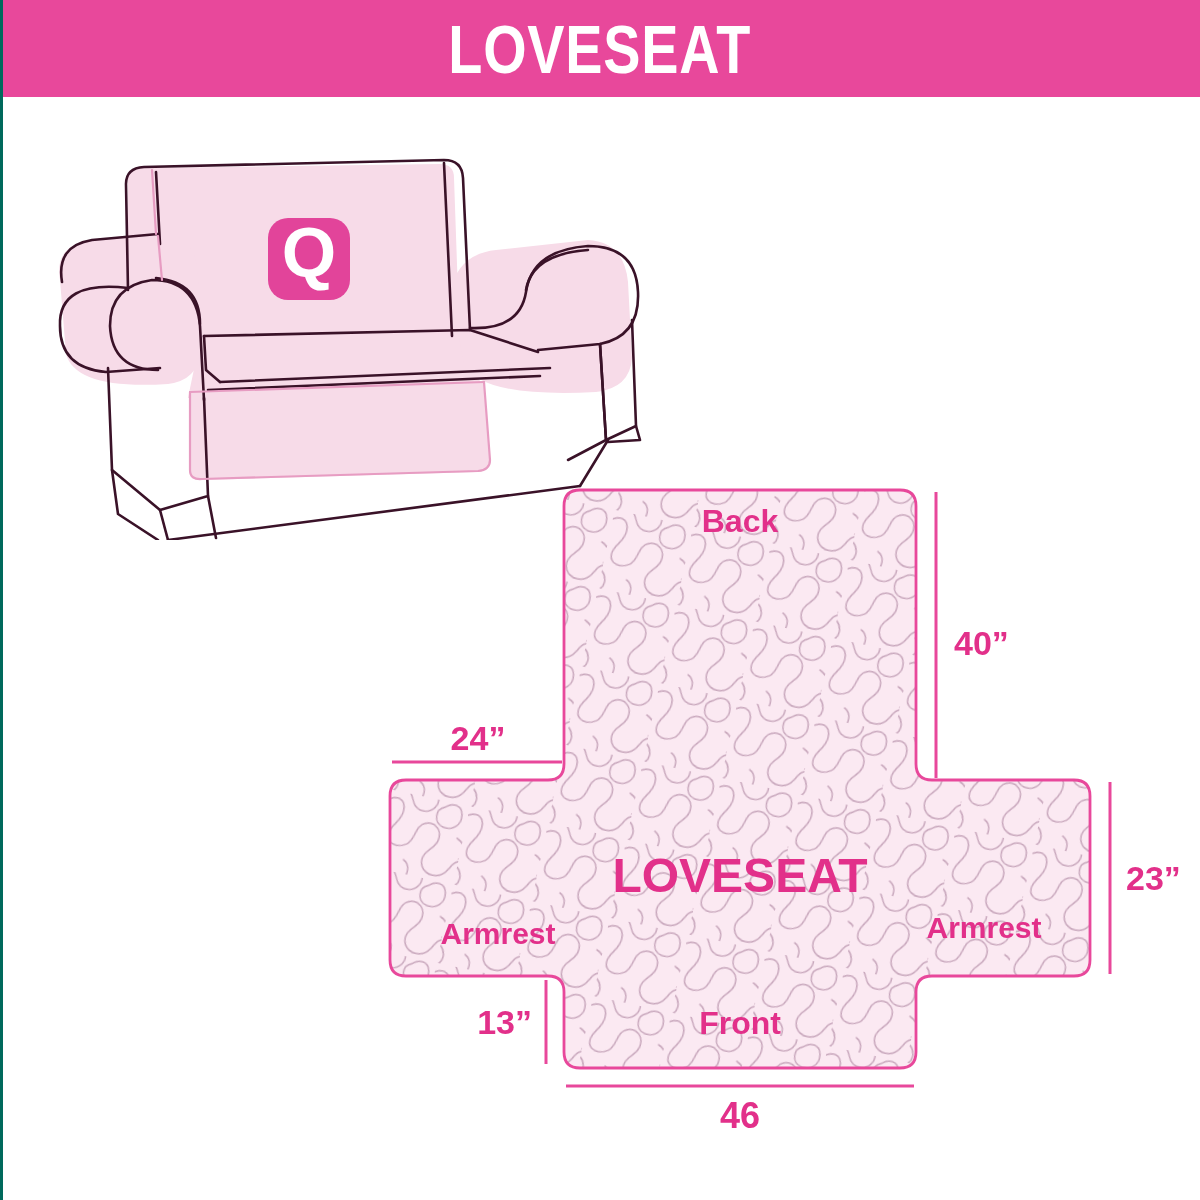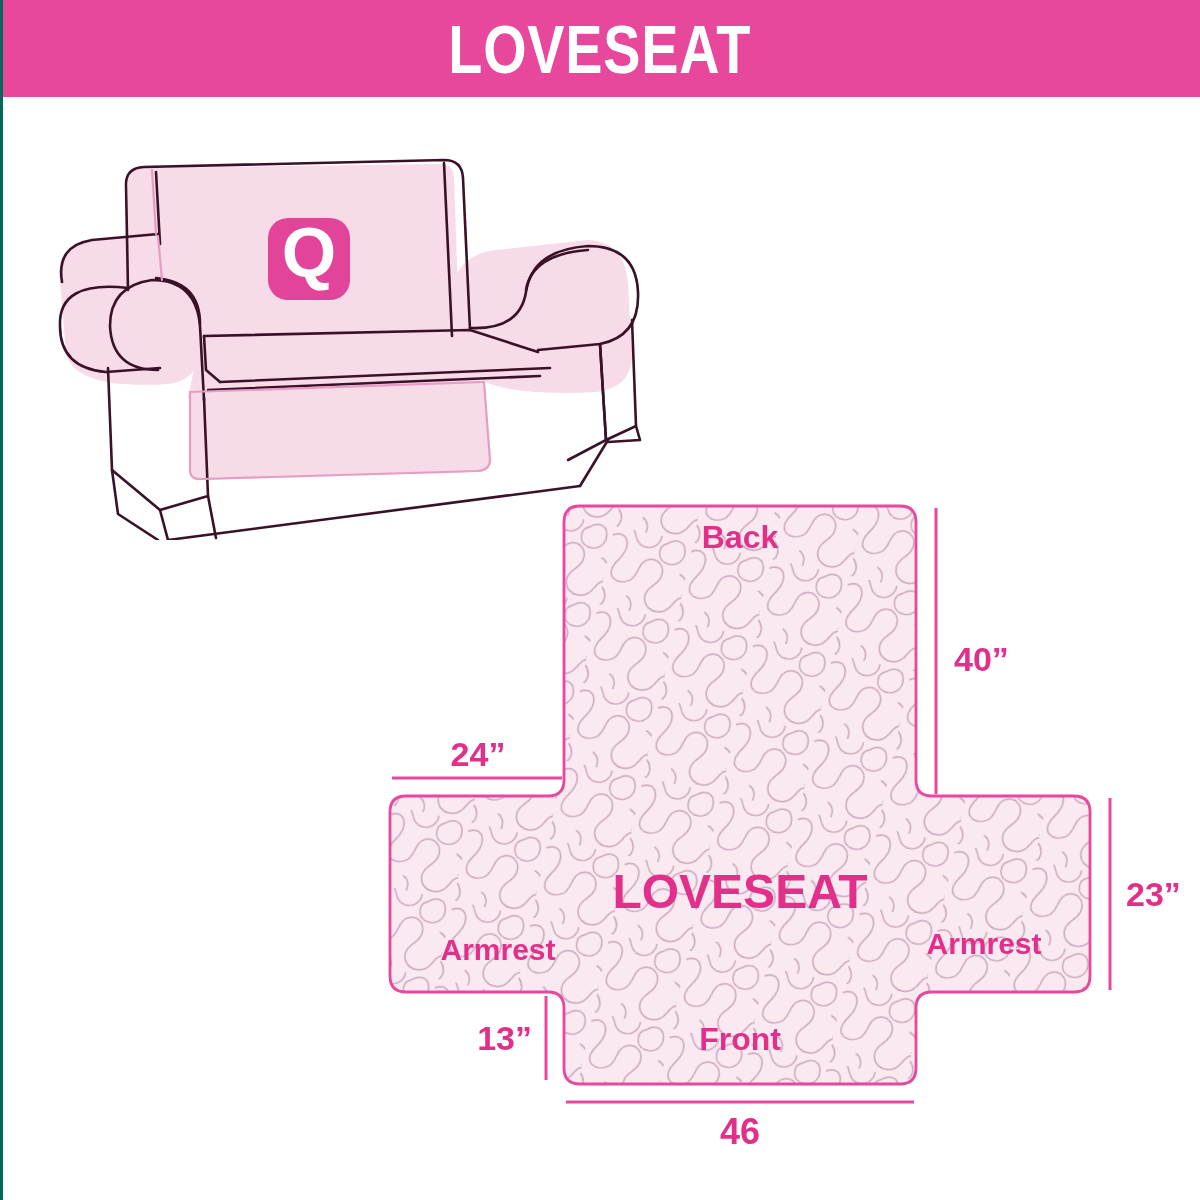--- a/index.html
+++ b/index.html
@@ -60,21 +60,21 @@
     width: 640px;
     height: 400px;
     z-index: 10;
   }
   .sofa-svg { display: block; width: 640px; height: 400px; }
 
   
   .diagram-wrap {
     position: absolute;
     left: 380px;
-    top: 476px;
+    top: 460px;
     width: 800px;
     height: 680px;
     z-index: 10;
     text-align: center;
   }
   .diagram-svg { display: block; width: 800px; height: 680px; }
 
   .dim-text {
     font-family: "Liberation Sans", sans-serif;
     font-weight: bold;

